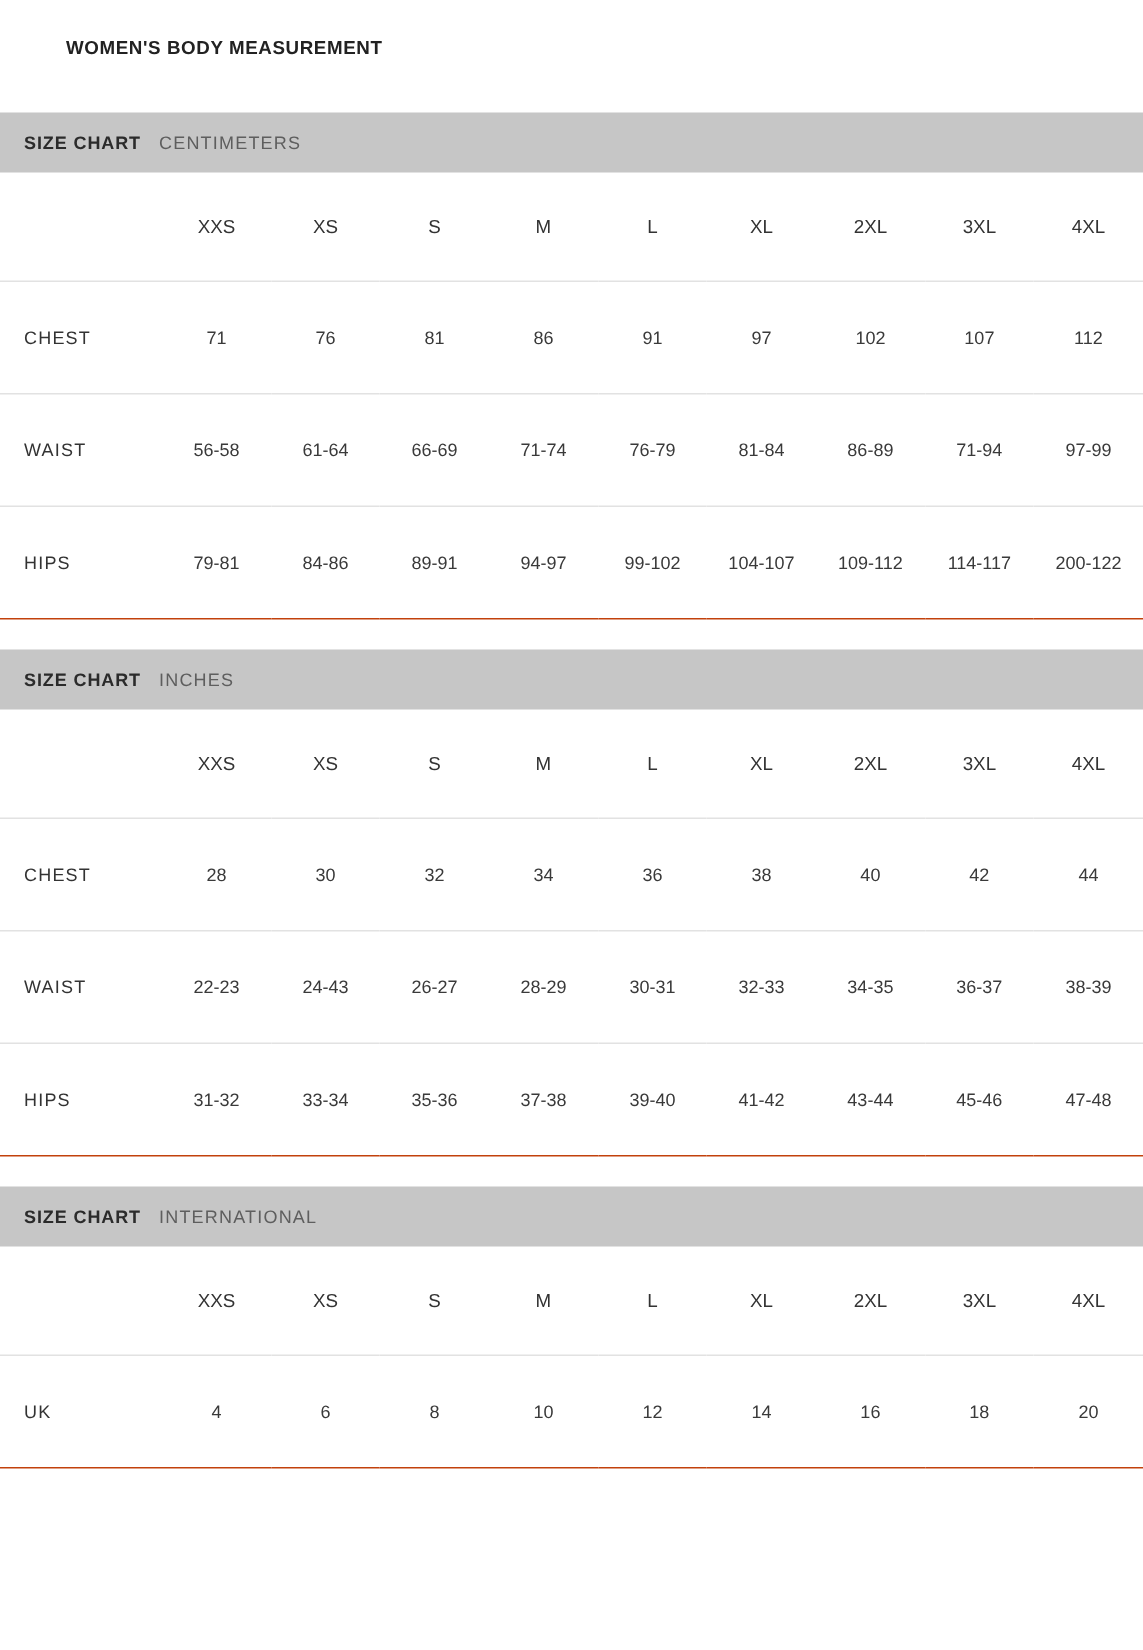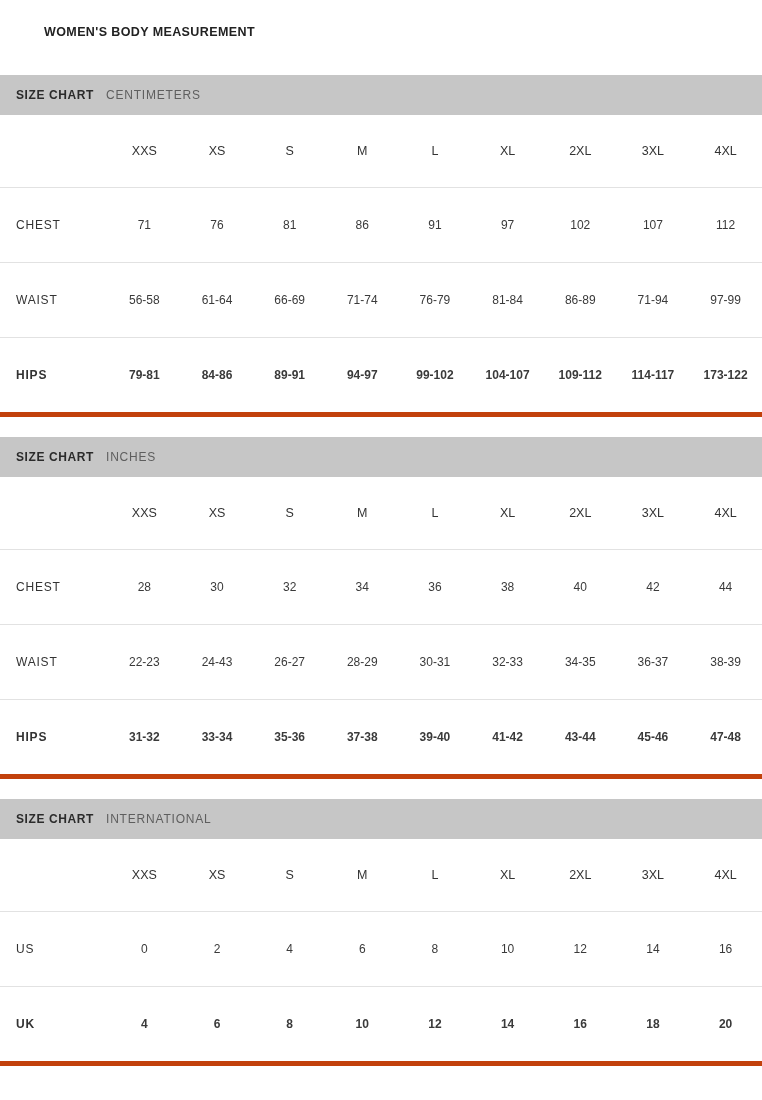--- a/index.html
+++ b/index.html
@@ -77,22 +77,21 @@
     letter-spacing: 0.8px;
     font-size: 12px;
     color: #333333;
     width: 92px;
     margin-left: 40px;
   }
   table.size-table thead th.corner {
     border-bottom: 1px solid #e2e2e2;
   }
   table.size-table tbody tr:last-child td {
-    border-bottom: 5px solid #c2410c;
-    font-weight: bold;
+    border-bottom: 1px solid #c2410c;
   }
 </style>
 </head>
 <body>
 
 <div class="page">
 
   <div class="page-title">WOMEN'S BODY MEASUREMENT</div>
 
   <div class="section">
@@ -143,21 +142,21 @@
         <tr>
           <td class="row-head">HIPS</td>
           <td>79-81</td>
           <td>84-86</td>
           <td>89-91</td>
           <td>94-97</td>
           <td>99-102</td>
           <td>104-107</td>
           <td>109-112</td>
           <td>114-117</td>
-          <td>173-122</td>
+          <td>200-122</td>
         </tr>
       </tbody>
     </table>
   </div>
 
   <div class="section">
     <div class="section-header">
       <span class="sh-label">SIZE CHART</span>
       <span class="sh-unit">INCHES</span>
     </div>
@@ -232,32 +231,20 @@
           <th>M</th>
           <th>L</th>
           <th>XL</th>
           <th>2XL</th>
           <th>3XL</th>
           <th>4XL</th>
         </tr>
       </thead>
       <tbody>
         <tr>
-          <td class="row-head">US</td>
-          <td>0</td>
-          <td>2</td>
-          <td>4</td>
-          <td>6</td>
-          <td>8</td>
-          <td>10</td>
-          <td>12</td>
-          <td>14</td>
-          <td>16</td>
-        </tr>
-        <tr>
           <td class="row-head">UK</td>
           <td>4</td>
           <td>6</td>
           <td>8</td>
           <td>10</td>
           <td>12</td>
           <td>14</td>
           <td>16</td>
           <td>18</td>
           <td>20</td>

